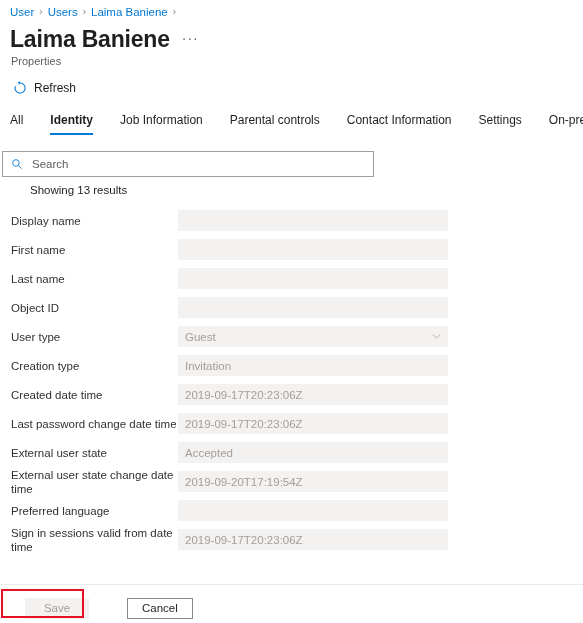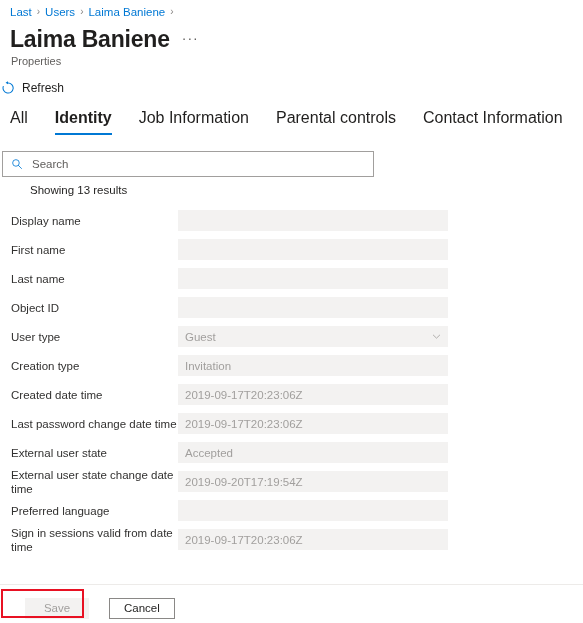--- a/index.html
+++ b/index.html
@@ -61,21 +61,21 @@
     padding: 1px 0 0 11px;
     font-size: 11px;
     color: #605e5c;
     line-height: 14px;
   }
 
   
   .command-bar {
     display: flex;
     align-items: center;
-    padding: 12px 0 0 0;
+    padding: 12px 0 0 12px;
   }
   .cmd-btn {
     display: flex;
     align-items: center;
     cursor: pointer;
     font-size: 12px;
     color: #201f1e;
   }
   .cmd-icon {
     width: 15px;
@@ -87,21 +87,21 @@
   }
 
   
   .tabs {
     display: flex;
     align-items: flex-end;
     padding: 14px 0 0 10px;
     height: 26px;
   }
   .tab {
-    font-size: 16px;
+    font-size: 12px;
     color: #201f1e;
     margin-right: 27px;
     padding-bottom: 6px;
     cursor: pointer;
     white-space: nowrap;
     border-bottom: 2px solid transparent;
   }
   .tab.active {
     font-weight: 700;
     border-bottom: 2px solid #0078d4;
@@ -226,39 +226,39 @@
   .btn-save {
     background: #f3f2f1;
     color: #a19f9d;
     border: 1px solid #f3f2f1;
     cursor: default;
   }
   .btn-cancel {
     background: #ffffff;
     color: #201f1e;
     border: 1px solid #8a8886;
-    margin-left: 20px;
+    margin-left: 38px;
   }
   
   .annotation-box {
     position: absolute;
     left: 1px;
     top: 589px;
     width: 83px;
     height: 29px;
     border: 2px solid #e81123;
     box-sizing: border-box;
     pointer-events: none;
   }
 </style>
 </head>
 <body>
 
 <div class="breadcrumb">
-  <span class="crumb-link">Last</span>
+  <span class="crumb-link">User</span>
   <span class="crumb-sep">›</span>
   <span class="crumb-link">Users</span>
   <span class="crumb-sep">›</span>
   <span class="crumb-link">Laima Baniene</span>
   <span class="crumb-sep">›</span>
 </div>
 
 <div class="title-row">
   <span class="page-title">Laima Baniene</span>
   <span class="ellipsis-btn">···</span>

